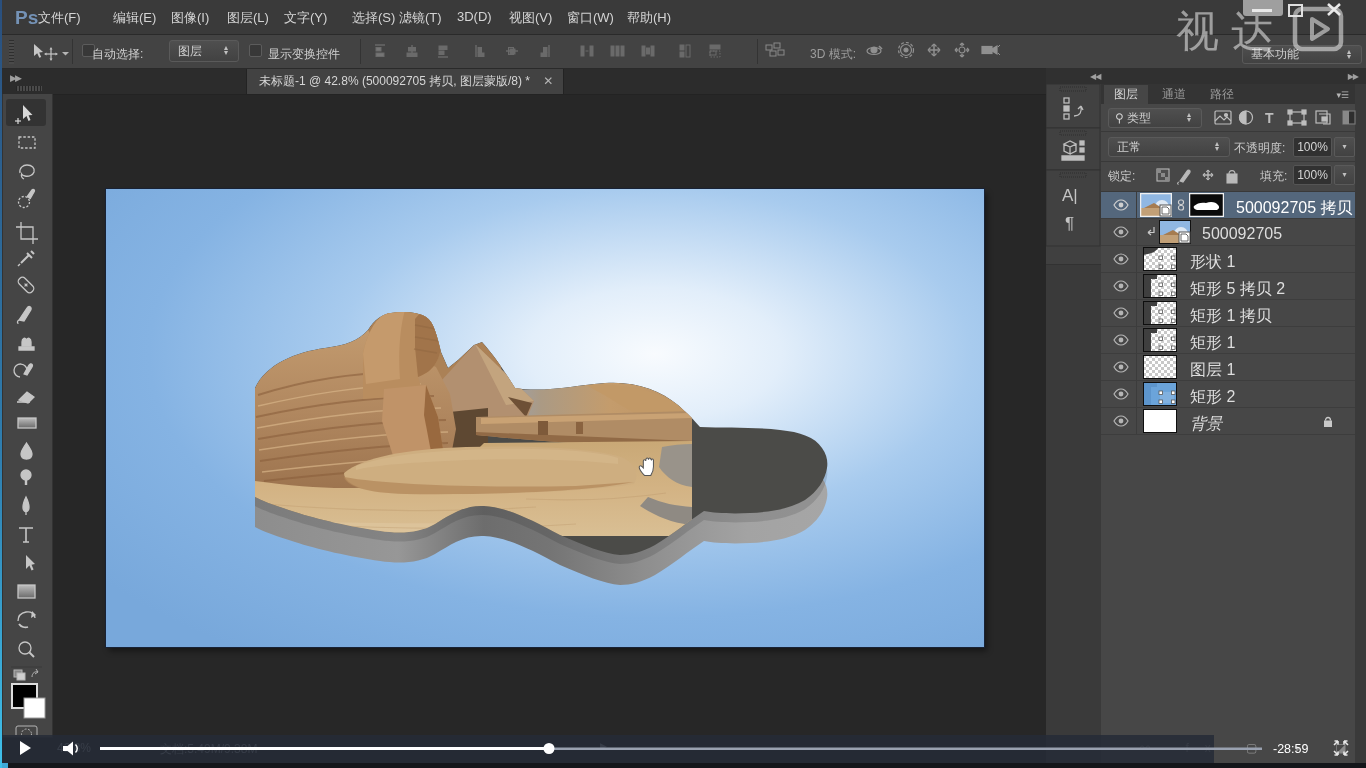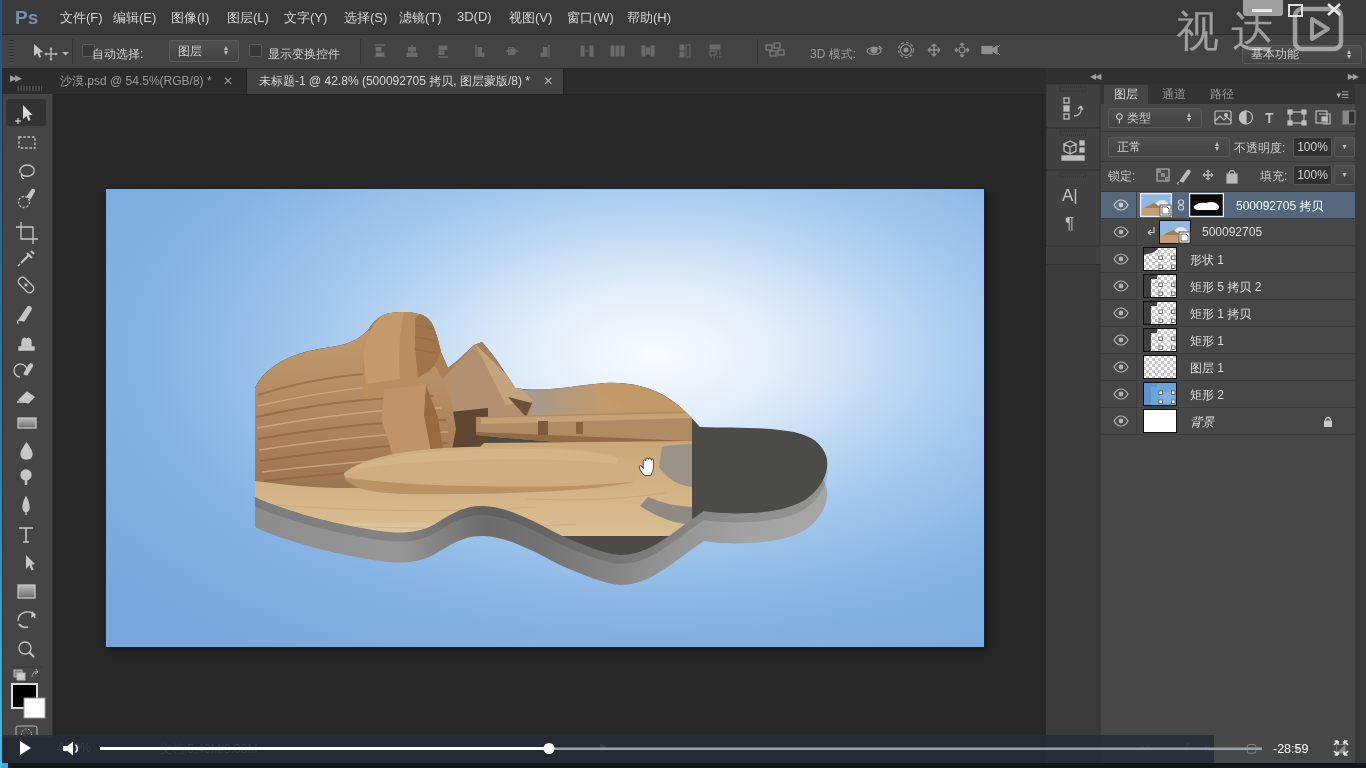--- a/index.html
+++ b/index.html
@@ -32,42 +32,42 @@
 #dockhead{left:0;top:0;width:320px;height:16px;background:#303030;color:#9f9f9f;font-size:8px;}
 #iconstrip{left:0;top:16px;width:55px;height:180px;background:#404040;border-right:1px solid #323232;border-bottom:1px solid #323232;}
 #panel{left:55px;top:16px;width:254px;height:684px;background:#474747;}
 #ptabs{left:0;top:0;width:254px;height:20px;background:#343434;}
 .ptab{top:1px;height:19px;line-height:19px;font-size:12px;padding:0 10px;color:#989898;}
 .ptab.active{background:#464646;color:#d6d6d6;}
 .lrow{position:relative;width:254px;height:26px;border-bottom:1px solid #3d3d3d;}
 .lrow.sel{background:#54677c;}
 .lrow .eye{position:absolute;left:12px;top:7px;}
 .lrow:after{content:"";position:absolute;left:35px;top:0;width:1px;height:26px;background:#3c3c3c;}
-.lname{position:absolute;top:6px;font-size:12px;color:#dedede;white-space:nowrap;}
+.lname{position:absolute;top:6px;font-size:16px;color:#dedede;white-space:nowrap;}
 
 #statustext{left:0;top:741px;width:900px;height:20px;color:#969ba3;font-size:12px;}
 #playerbar{left:0;top:735px;width:1214px;height:28px;background:rgba(37,43,55,0.84);}
 #bottomstrip{left:0;top:763px;width:1366px;height:5px;background:#14161a;}
 
 #wm{left:1176px;top:3px;font-size:43px;color:rgba(255,255,255,0.5);letter-spacing:12px;}
 #blueline{left:0;top:0;width:2px;height:768px;background:linear-gradient(#2a4f7d,#2f7fb0 60%,#3fc0ea);}
 .t{position:absolute;white-space:nowrap;}
 </style>
 </head>
 <body>
 <div id="app">
 
   <div class="abs" id="menubar"></div>
   <div class="abs" id="pslogo">Ps</div>
-  <div class="abs menuitem" style="left:60px;text-align:right;">文件(F)</div>
+  <div class="abs menuitem" style="left:38px;text-align:right;">文件(F)</div>
   <div class="abs menuitem" style="left:113px;">编辑(E)</div>
   <div class="abs menuitem" style="left:171px;">图像(I)</div>
   <div class="abs menuitem" style="left:227px;">图层(L)</div>
   <div class="abs menuitem" style="left:284px;">文字(Y)</div>
-  <div class="abs menuitem" style="left:344px;">选择(S)</div>
+  <div class="abs menuitem" style="left:352px;">选择(S)</div>
   <div class="abs menuitem" style="left:399px;">滤镜(T)</div>
   <div class="abs menuitem" style="left:457px;">3D(D)</div>
   <div class="abs menuitem" style="left:509px;">视图(V)</div>
   <div class="abs menuitem" style="left:567px;">窗口(W)</div>
   <div class="abs menuitem" style="left:627px;">帮助(H)</div>
 
   <div class="abs" id="optbar"></div>
   <div class="abs grip" style="left:9px;top:40px;height:24px;"></div>
   <svg class="abs" style="left:30px;top:40px;" width="40" height="24" viewBox="0 0 40 24">
     <path d="M4,4 L4,16 L7.2,13.2 L9.3,17.8 L11.2,16.9 L9.2,12.5 L13,12 Z" fill="#c6c6c6"></path>
@@ -178,21 +178,20 @@
       <g transform="translate(124,8)">
           <rect x="-8" y="-3.5" width="10" height="7" fill="#909090"></rect>
           <path d="M2,-1 L7,-4 L7,4 L2,1 Z" fill="#909090"></path>
           <path d="M8,-3 L10,-5 M8,3 L10,5" stroke-width="1"></path>
         </g>
     </g>
   </svg>
   <div class="abs dd" style="left:1242px;top:45px;width:110px;height:17px;line-height:17px;padding-left:8px;">基本功能<span class="ddarr" style="margin-top:3px;">▴<br>▾</span></div>
 
   <div class="abs" id="tabstrip"></div>
-  <div class="abs t" id="tab1">沙漠.psd @ 54.5%(RGB/8) * <span style="margin-left:8px;color:#9a9a9a;">✕</span></div>
   <div class="abs t" id="tab2">未标题-1 @ 42.8% (500092705 拷贝, 图层蒙版/8) * <span style="margin-left:10px;margin-right:10px;color:#b5b5b5;">✕</span></div>
 
   <div class="abs" id="toolhead">
       <span style="position:absolute;left:8px;top:4px;color:#9f9f9f;font-size:9px;letter-spacing:-2px;">▶▶</span>
       <div class="abs" style="left:14px;top:17px;width:26px;height:5px;background-image:repeating-linear-gradient(to right,#252525 0 1px,#4a4a4a 1px 3px);"></div>
     </div>
   <div class="abs" id="toolbar">
   <svg width="47" height="641" viewBox="0 0 47 641">
     <g stroke="#c6c6c6" fill="none" stroke-width="1.3">
 

